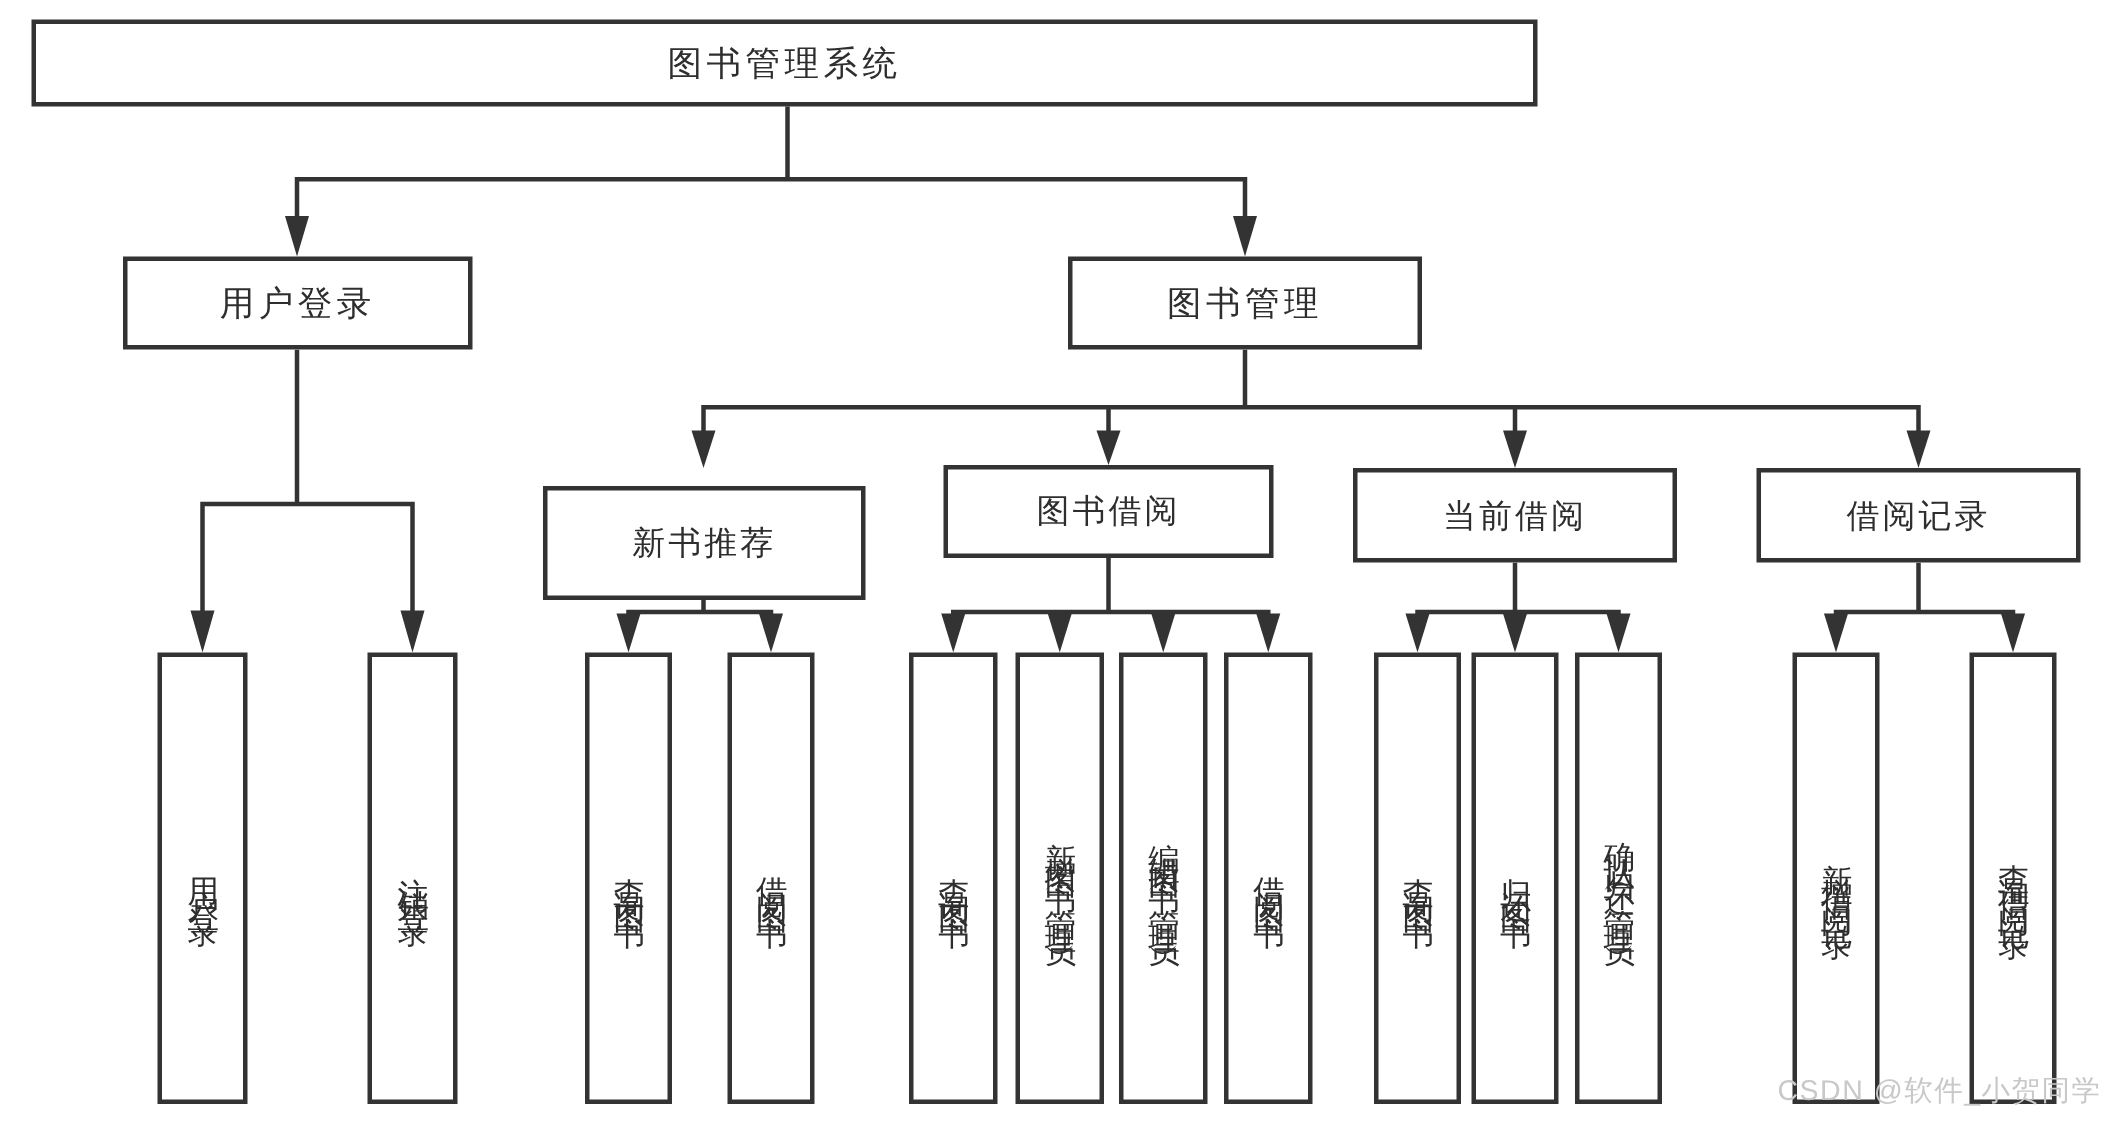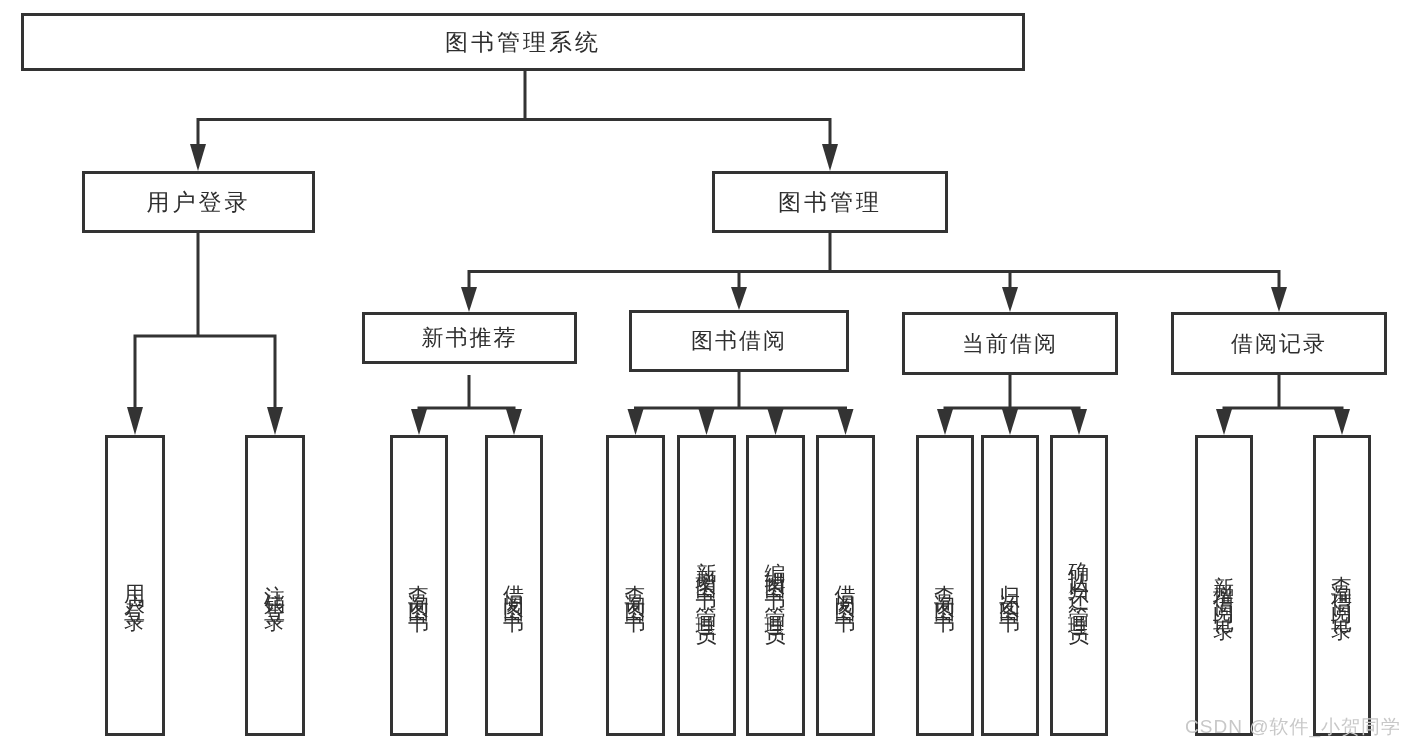--- a/index.html
+++ b/index.html
@@ -99,21 +99,21 @@
     <span class="lbl lbl-lg">图书管理系统</span>
   </div>
 
   <div class="box" style="left:82px;top:171px;width:233px;height:62px">
     <span class="lbl lbl-lg">用户登录</span>
   </div>
   <div class="box" style="left:712px;top:171px;width:236px;height:62px">
     <span class="lbl lbl-lg">图书管理</span>
   </div>
 
-  <div class="box" style="left:362px;top:312px;width:215px;height:52px">
+  <div class="box" style="left:362px;top:324px;width:215px;height:76px">
     <span class="lbl lbl-md">新书推荐</span>
   </div>
   <div class="box" style="left:629px;top:310px;width:220px;height:62px">
     <span class="lbl lbl-md">图书借阅</span>
   </div>
   <div class="box" style="left:902px;top:312px;width:216px;height:63px">
     <span class="lbl lbl-md">当前借阅</span>
   </div>
   <div class="box" style="left:1171px;top:312px;width:216px;height:63px">
     <span class="lbl lbl-md">借阅记录</span>

